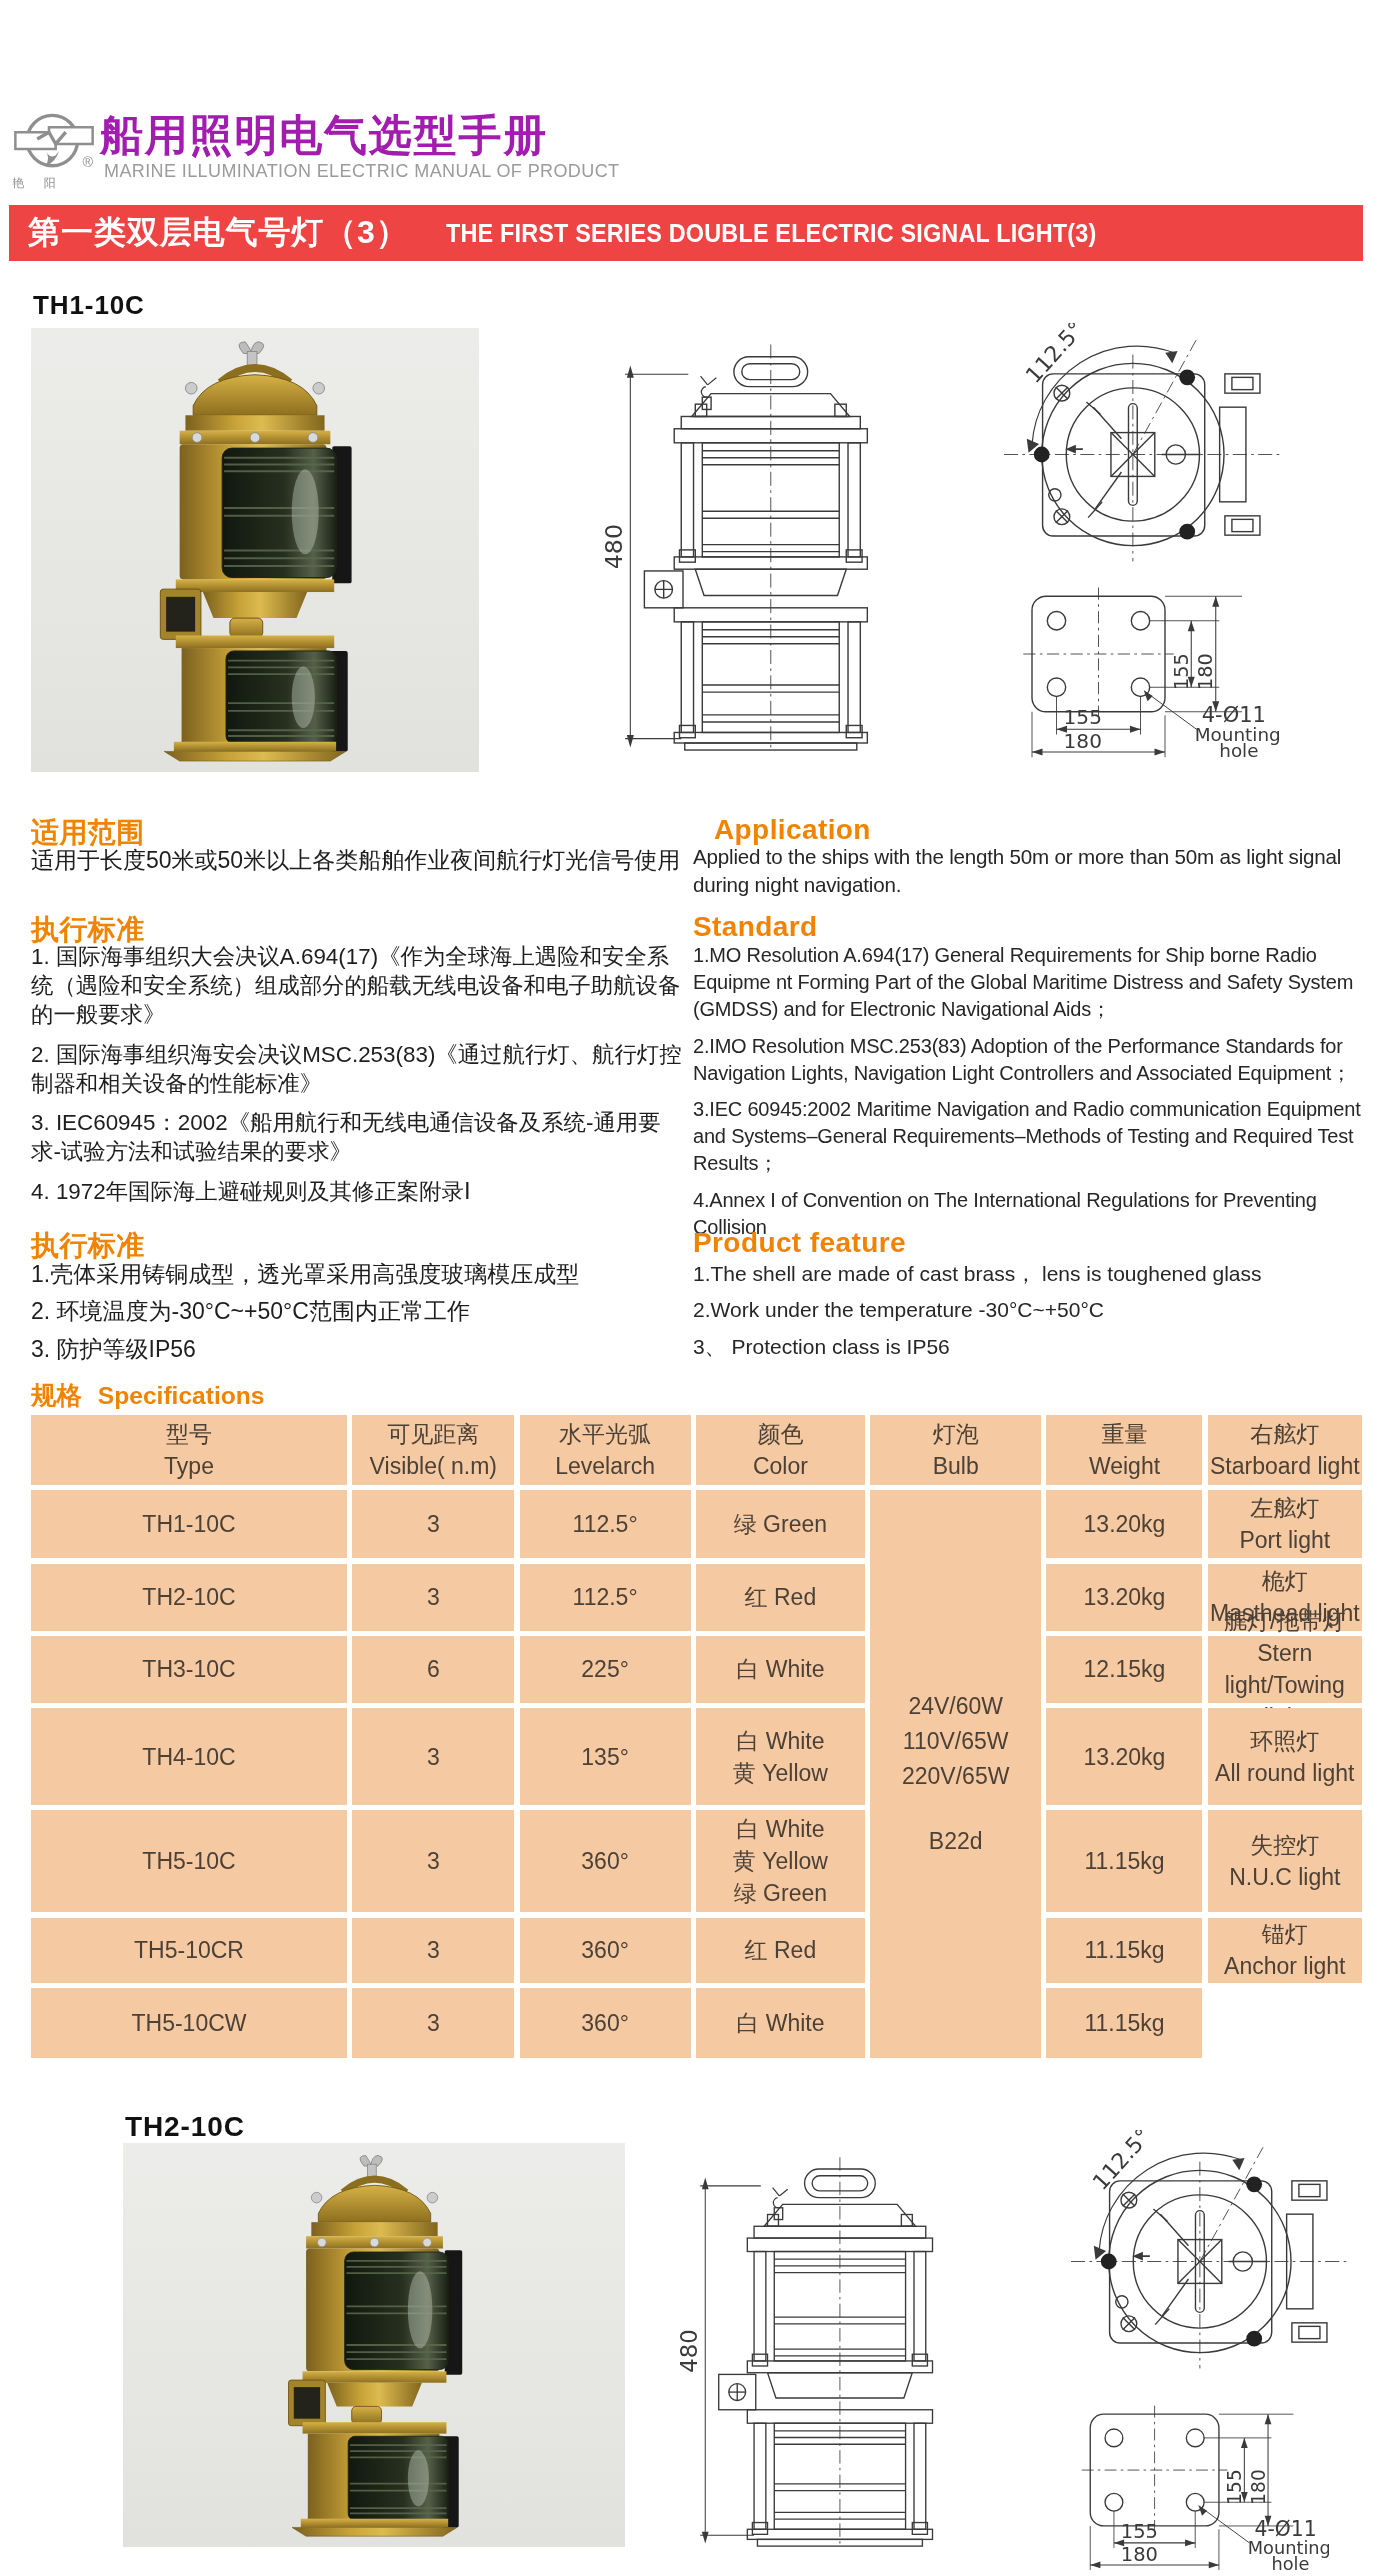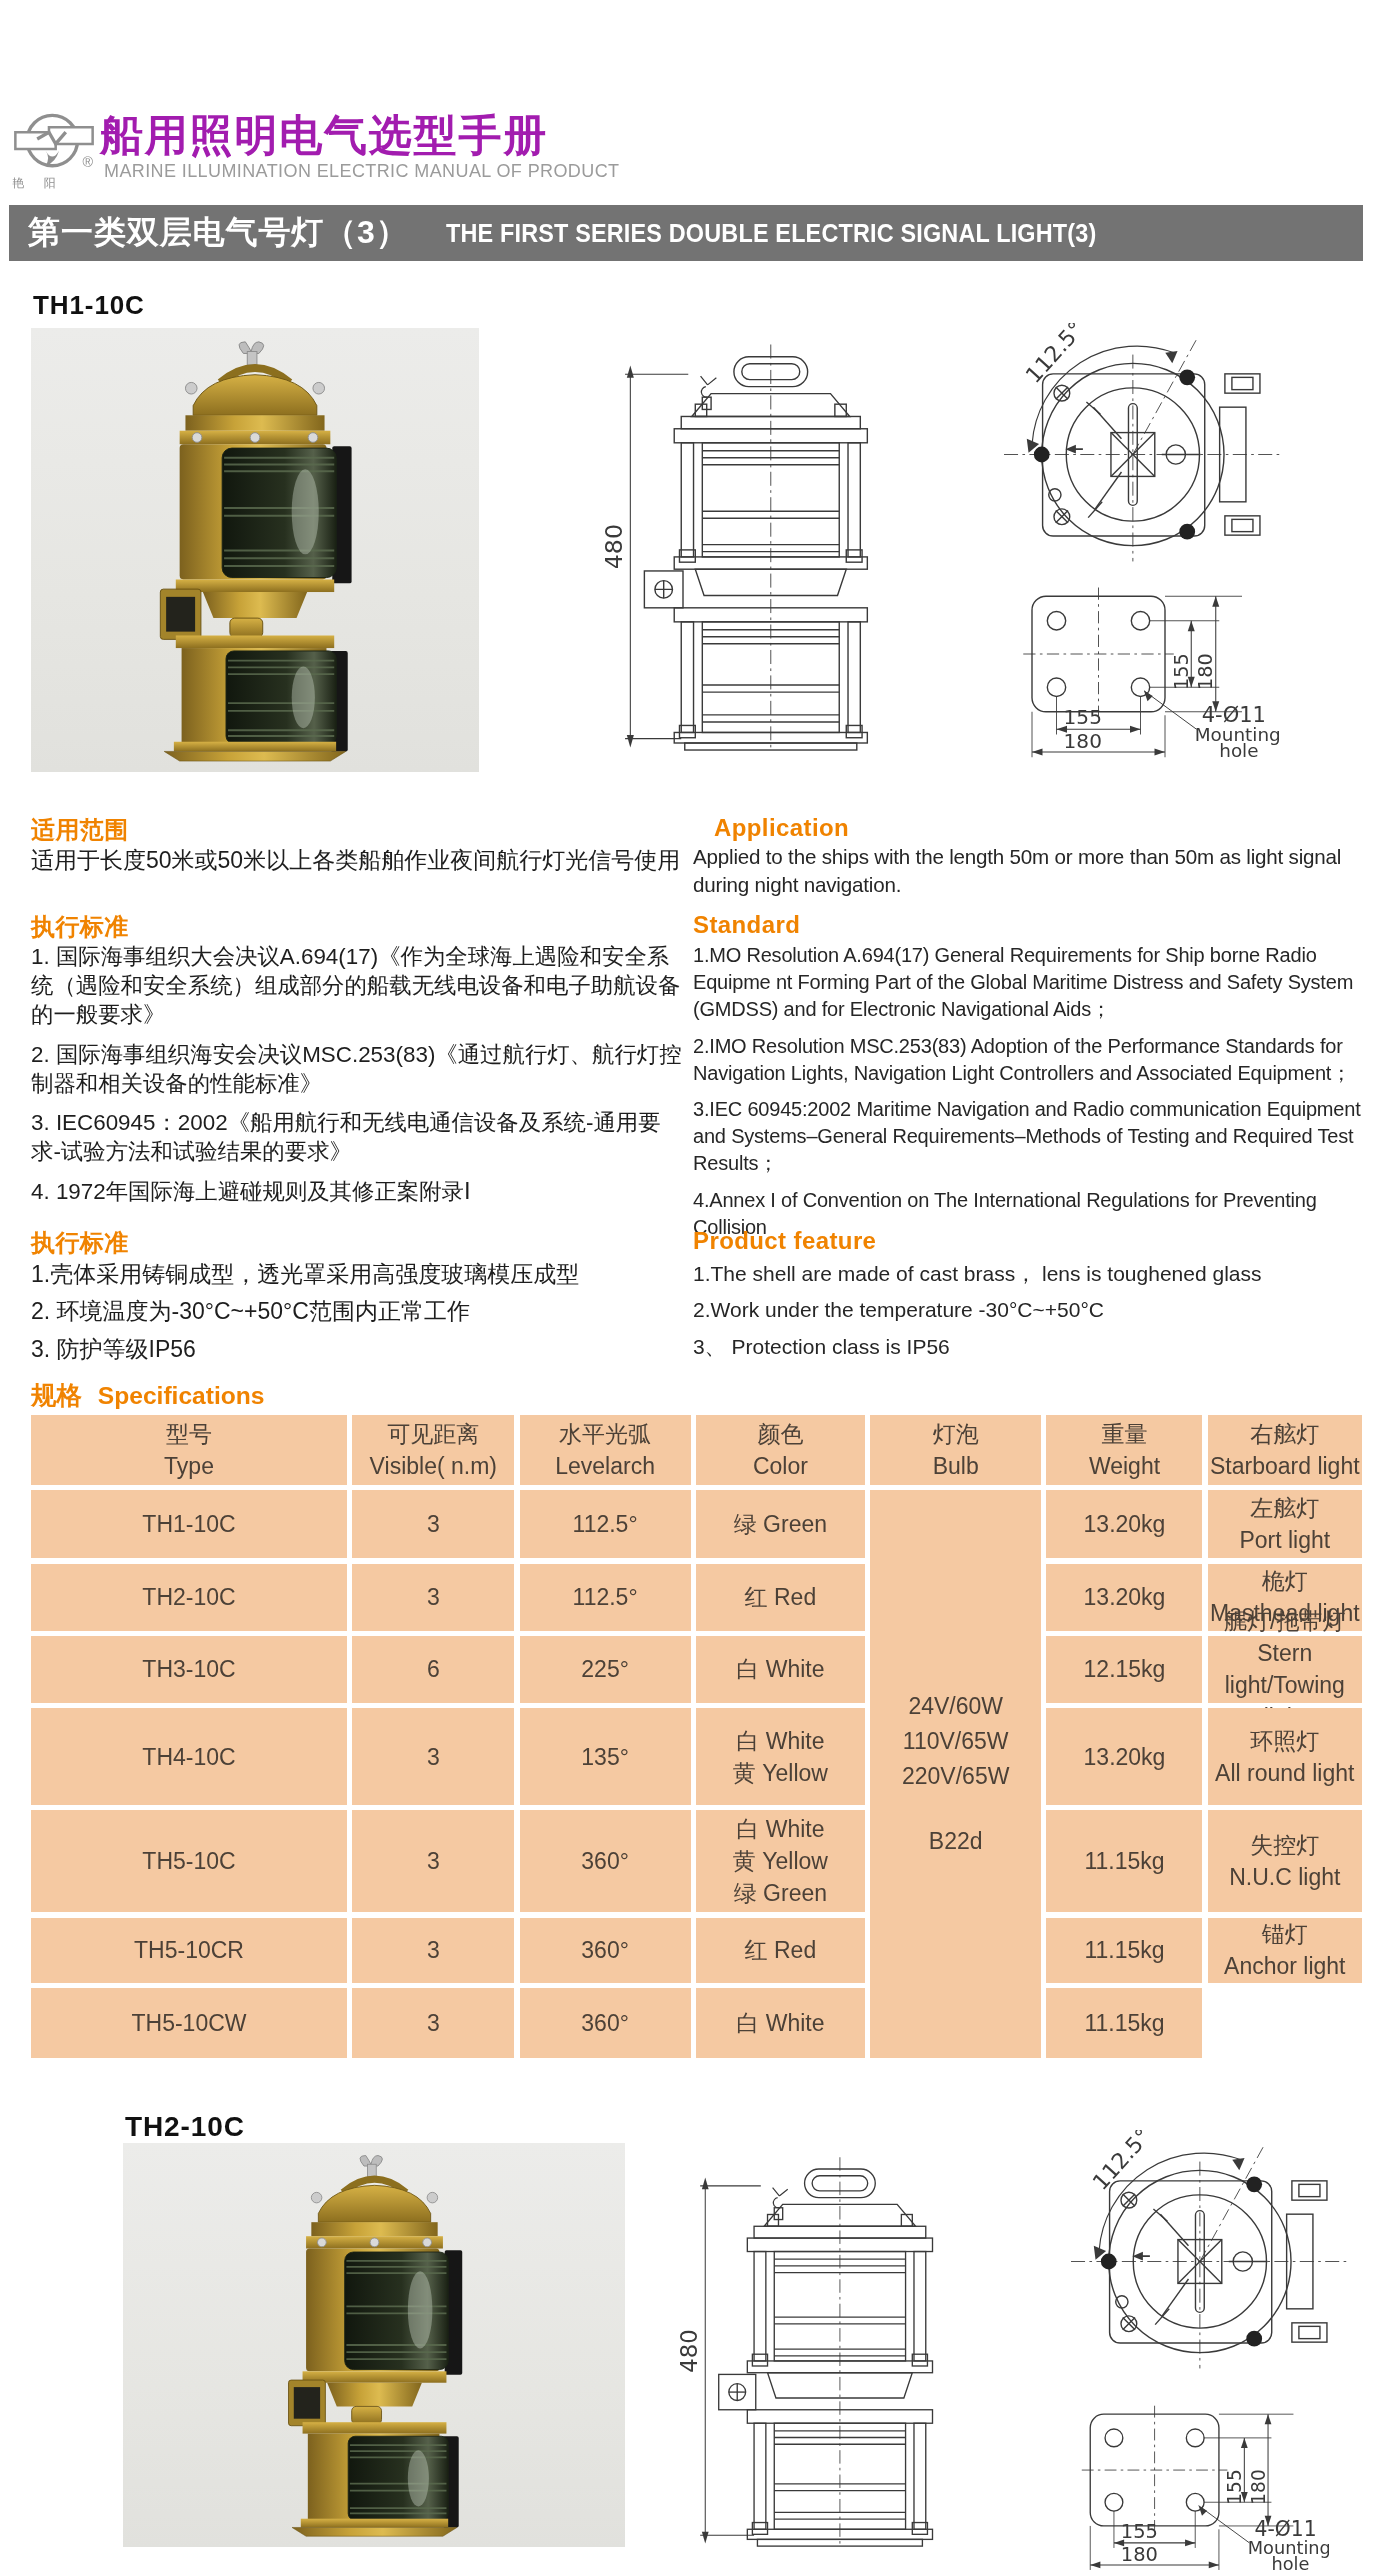--- a/index.html
+++ b/index.html
@@ -6,28 +6,28 @@
   body{
     width:1392px;height:2576px;position:relative;background:#ffffff;
     font-family:"Liberation Sans","DejaVu Sans",sans-serif;
     -webkit-font-smoothing:antialiased;overflow:hidden;
   }
   .abs{position:absolute;}
   
   .brand-title{left:100px;top:107px;font-size:43px;font-weight:bold;color:#a21caf;letter-spacing:1.8px;}
   .brand-sub{left:104px;top:161px;font-size:18px;color:#9b9b9b;letter-spacing:0.4px;}
   
-  .banner{left:8.8px;top:205px;width:1354px;height:56px;background:#737373;display:flex;align-items:center;color:#ffffff;}
+  .banner{left:8.8px;top:205px;width:1354px;height:56px;background:#ef4444;display:flex;align-items:center;color:#ffffff;}
   .banner .cn{font-size:32px;font-weight:bold;margin-left:19.3px;letter-spacing:0.9px;white-space:nowrap;}
   .banner .en{font-size:26px;font-weight:bold;margin-left:37px;white-space:nowrap;transform:scaleX(.9);transform-origin:left center;letter-spacing:0.2px;}
   
   .model-label{font-size:26px;font-weight:bold;color:#111;letter-spacing:0.9px;}
   .photobox{background:linear-gradient(180deg,#ececea 0%,#e6e6e2 60%,#e1e1dd 100%);display:flex;align-items:center;justify-content:center;}
   
-  .h-orange{font-size:24px;font-weight:bold;color:#f08300;letter-spacing:0.4px;}
+  .h-orange{font-size:28px;font-weight:bold;color:#f08300;letter-spacing:0.4px;}
   .cn-body{font-size:23px;color:#1e1e1e;line-height:30px;}
   .en-body{font-size:20.6px;color:#262626;line-height:28px;letter-spacing:-0.2px;}
   .cn-list p{margin:0 0 10.5px 0;font-size:22.4px;color:#1e1e1e;line-height:29px;}
   .en-list p{margin:0 0 9.7px 0;font-size:20px;color:#262626;line-height:27px;letter-spacing:-0.2px;}
   .feat-cn p{margin:0 0 5.3px 0;font-size:23px;color:#1e1e1e;line-height:32px;}
   .feat-en p{margin:0 0 4.4px 0;font-size:21px;color:#262626;line-height:32px;}
   .specs-head{left:31px;top:1379px;display:flex;align-items:baseline;gap:16px;}
   .specs-head .cn{font-size:25.4px;font-weight:bold;color:#f08300;}
   .specs-head .en{font-size:24.6px;font-weight:bold;color:#f08300;}
   

